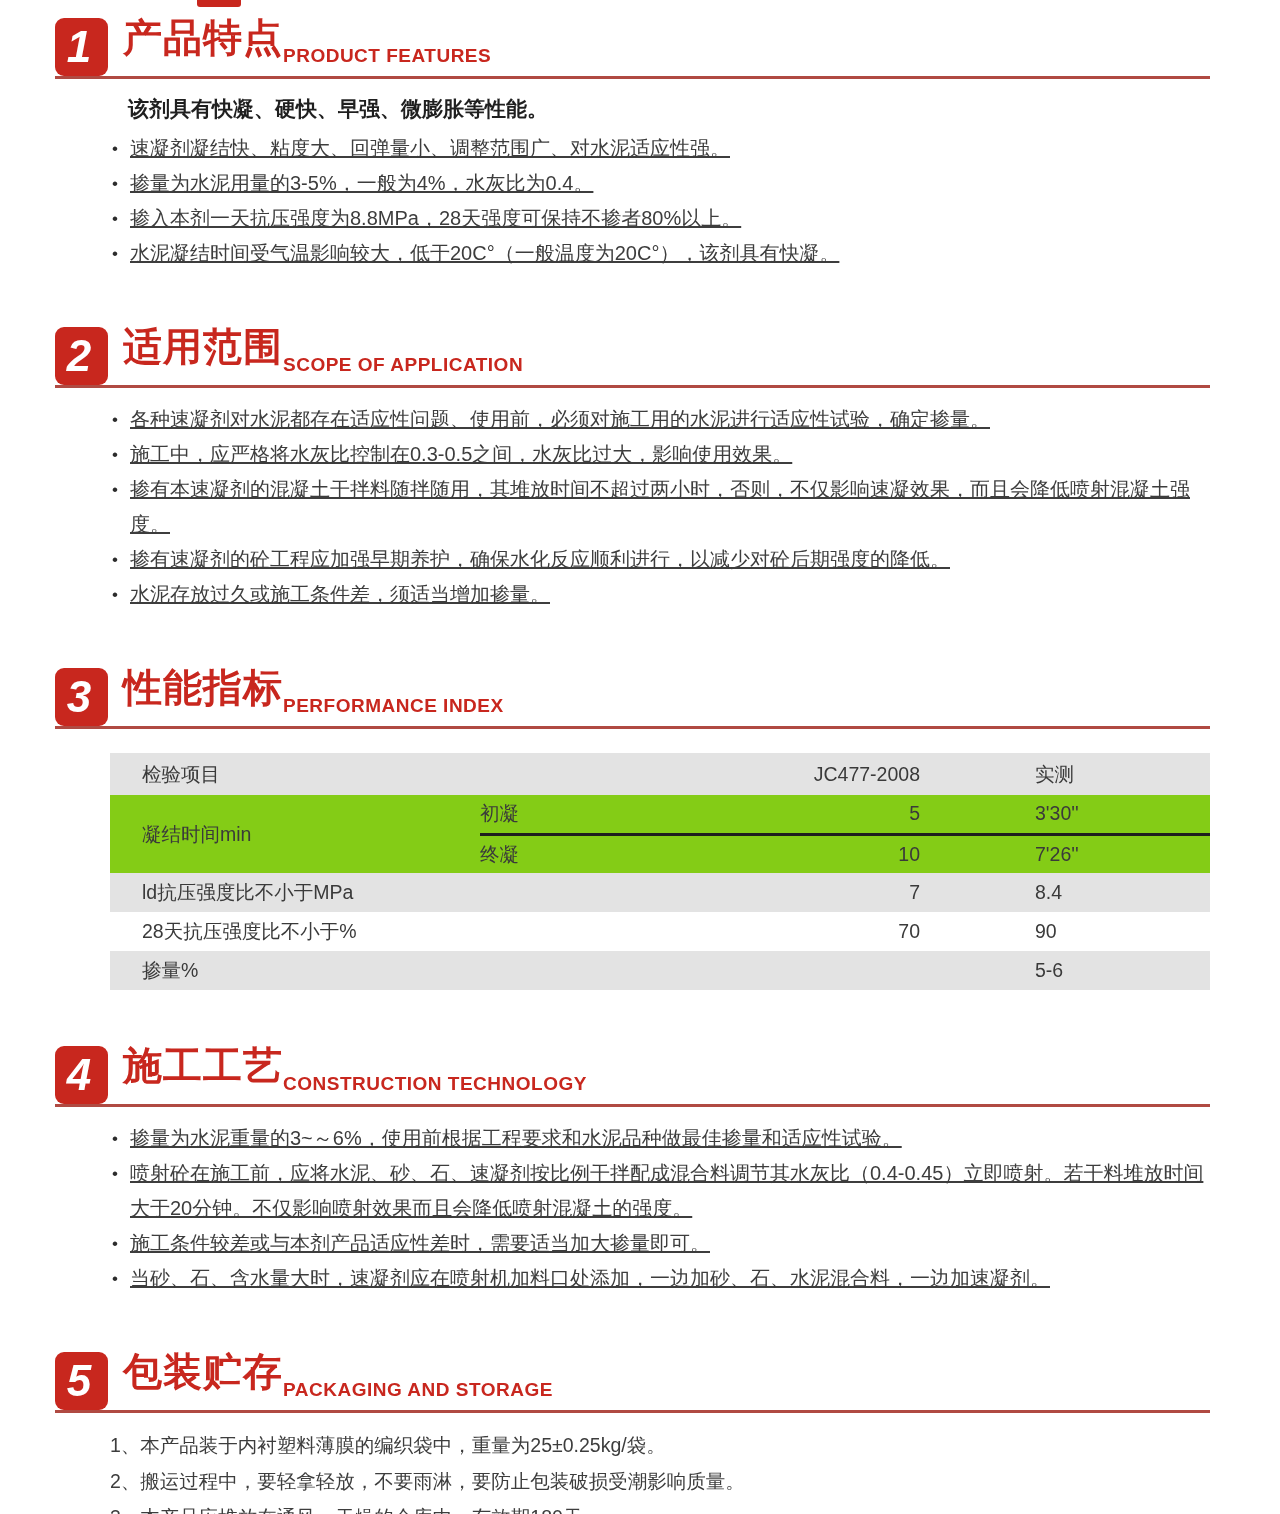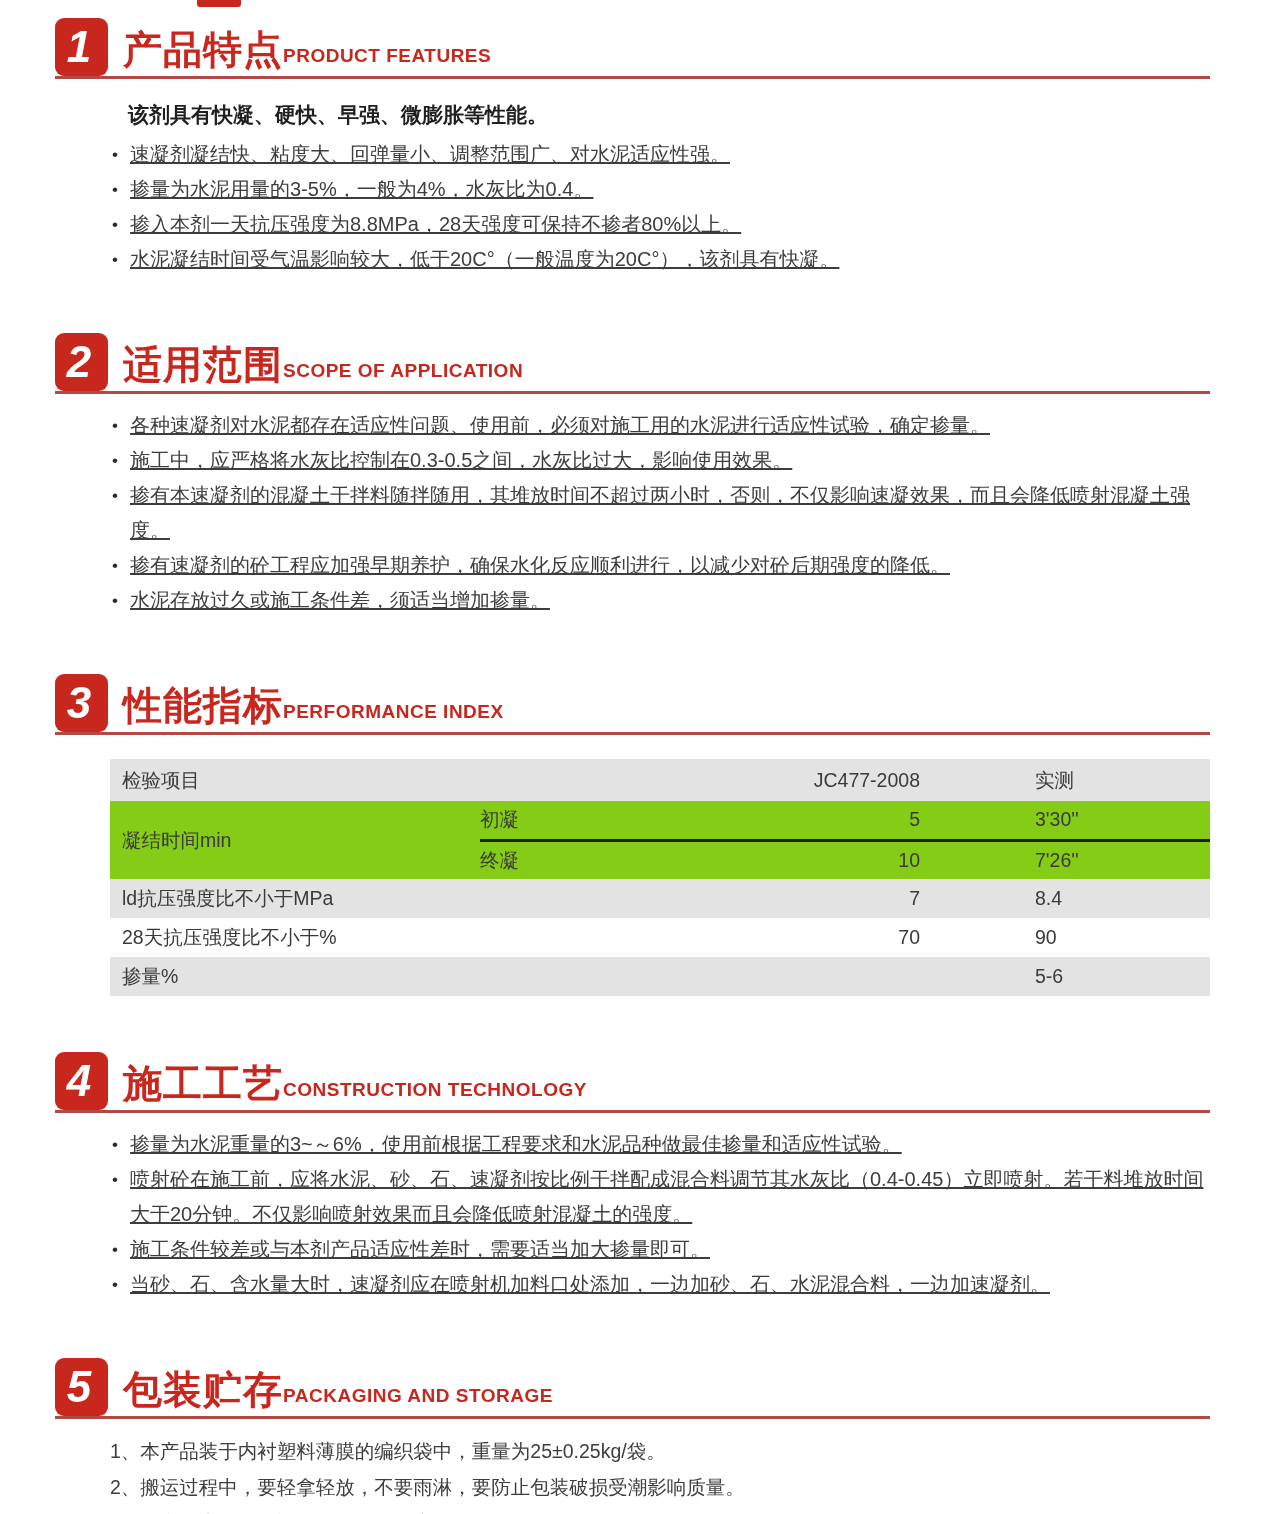--- a/index.html
+++ b/index.html
@@ -13,36 +13,36 @@
     background:var(--accent); border-radius:0 0 3px 3px; }
   .page { position:absolute; left:55px; top:18px; width:1155px; }
 
   .sec + .sec { margin-top:56px; }
 
   .sec-header { display:flex; align-items:flex-end; border-bottom:3px solid var(--line); height:61px; }
   .badge { width:53px; height:58px; background:var(--accent); border-radius:9px;
     color:#ffffff; font-size:44px; font-weight:bold; font-style:italic;
     display:flex; align-items:center; justify-content:center; padding-right:5px; flex:0 0 auto; }
   .title-cn { font-size:39px; font-weight:bold; color:var(--accent);
-    margin-left:15px; line-height:1; padding-bottom:7px; letter-spacing:1px; }
+    margin-left:15px; line-height:1; padding-bottom:19px; letter-spacing:1px; }
   .title-en { font-size:19px; font-weight:bold; color:var(--accent);
     padding-bottom:9px; letter-spacing:0.5px; white-space:nowrap; }
 
   .sec-body { padding-top:14px; }
   .intro { font-size:21px; font-weight:bold; color:#1f1f1f;
-    margin:6px 0 6px 73px; line-height:32px; }
+    margin:0 0 6px 73px; line-height:32px; }
   ul.bullets { list-style:none; padding-left:75px; }
   ul.bullets li { position:relative; font-size:20px; color:var(--body-text); line-height:35px;text-decoration:underline; }
   ul.bullets li::before { content:"•"; position:absolute; left:-18px; top:0;
     color:#2c2c2c; font-size:17px; }
 
   table.perf { border-collapse:collapse; width:1100px; margin:24px 0 0 55px;
     font-size:19.5px; color:#3a3a3a; table-layout:fixed; }
   table.perf th, table.perf td { font-weight:normal; text-align:left; padding:0; vertical-align:middle; }
-  table.perf .c1 { width:370px; padding-left:12px; }
+  table.perf .c1 { width:370px; padding-left:32px; }
   table.perf .c2 { width:170px; }
   table.perf .c3 { width:270px; text-align:right; }
   table.perf .c4 { width:290px; padding-left:115px; }
   tr.head th { background:var(--row-gray); height:42px; }
   tr.sub td { height:39px; background:#84cc16; }
   tr.divided td { border-top:3px solid #1e1e1e; }
   tr.plain td { height:39px; }
   tr.gray td { background:var(--row-gray); }
 
   .numbered { padding-left:55px; padding-top:14px; }

